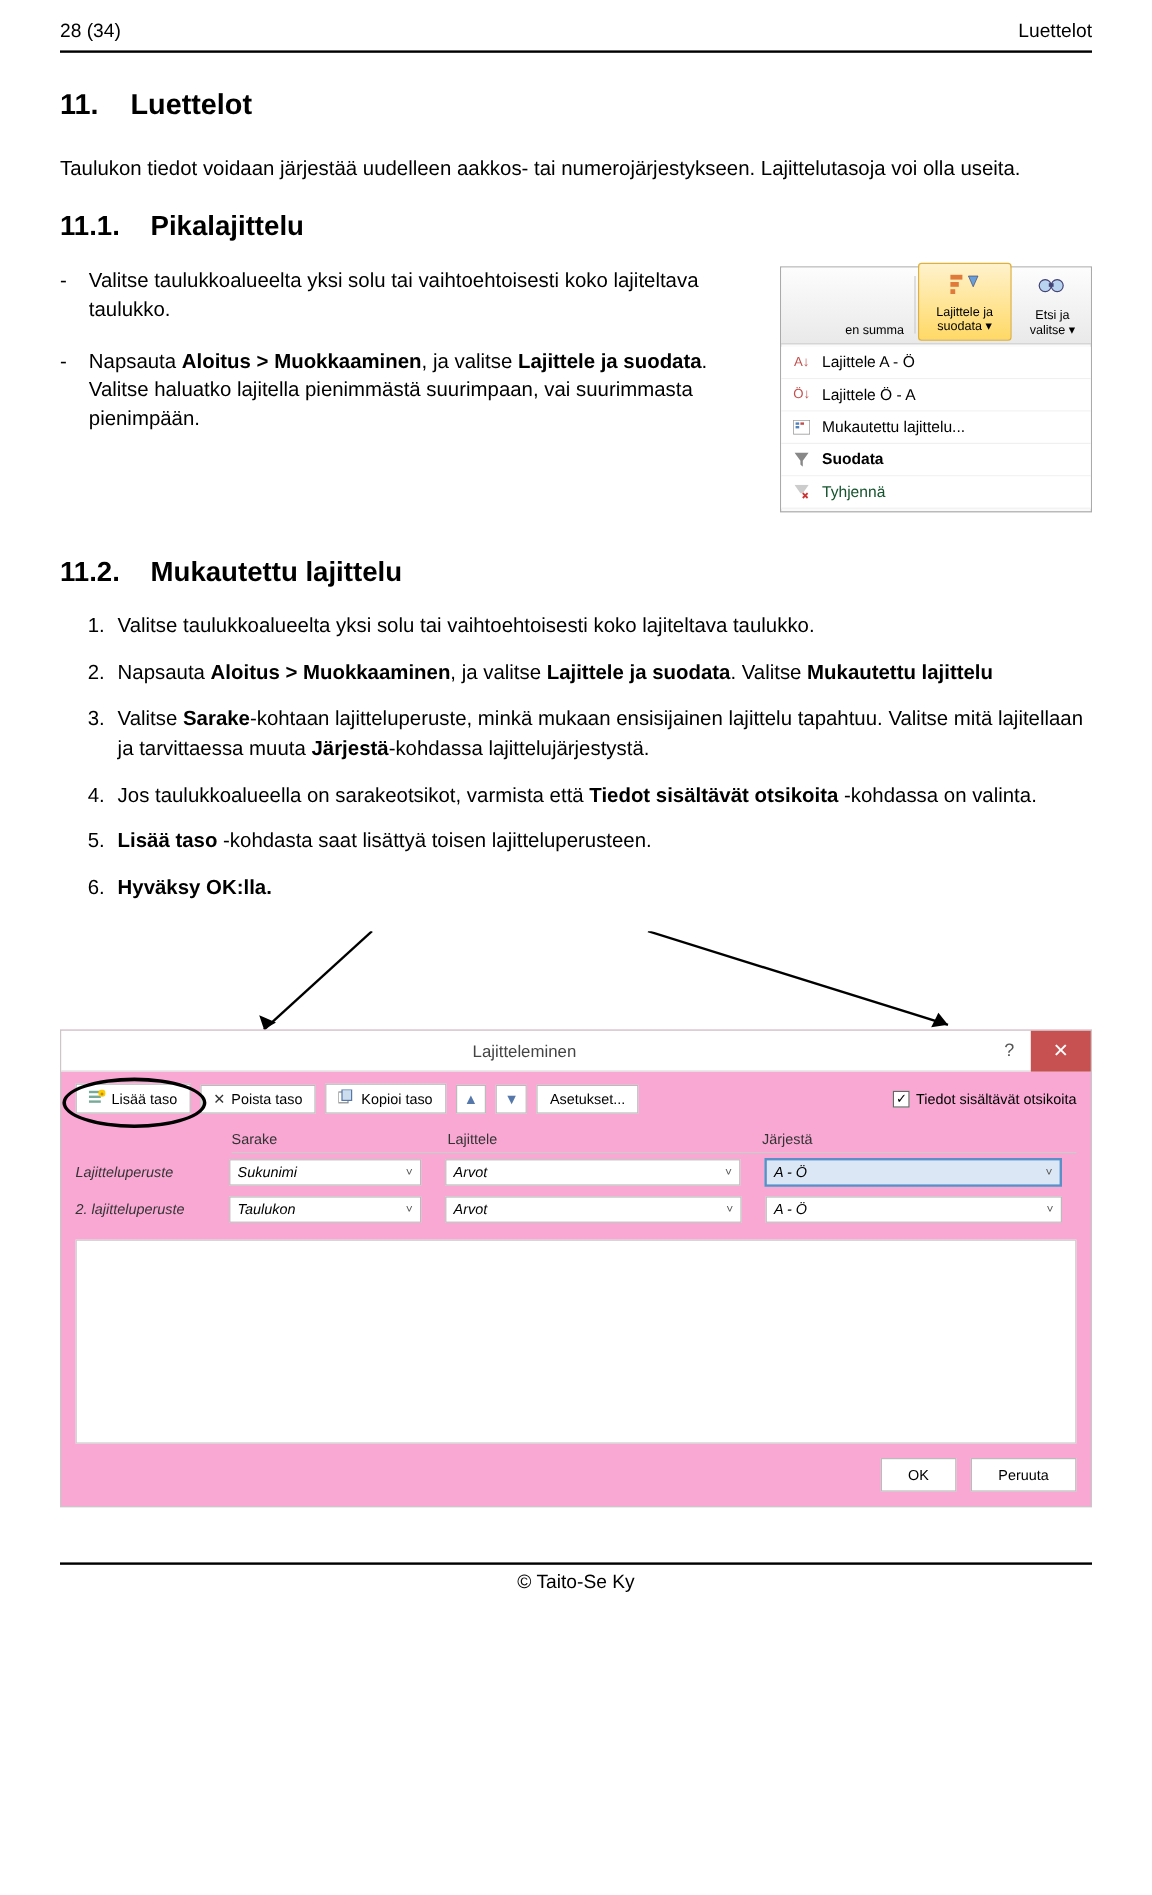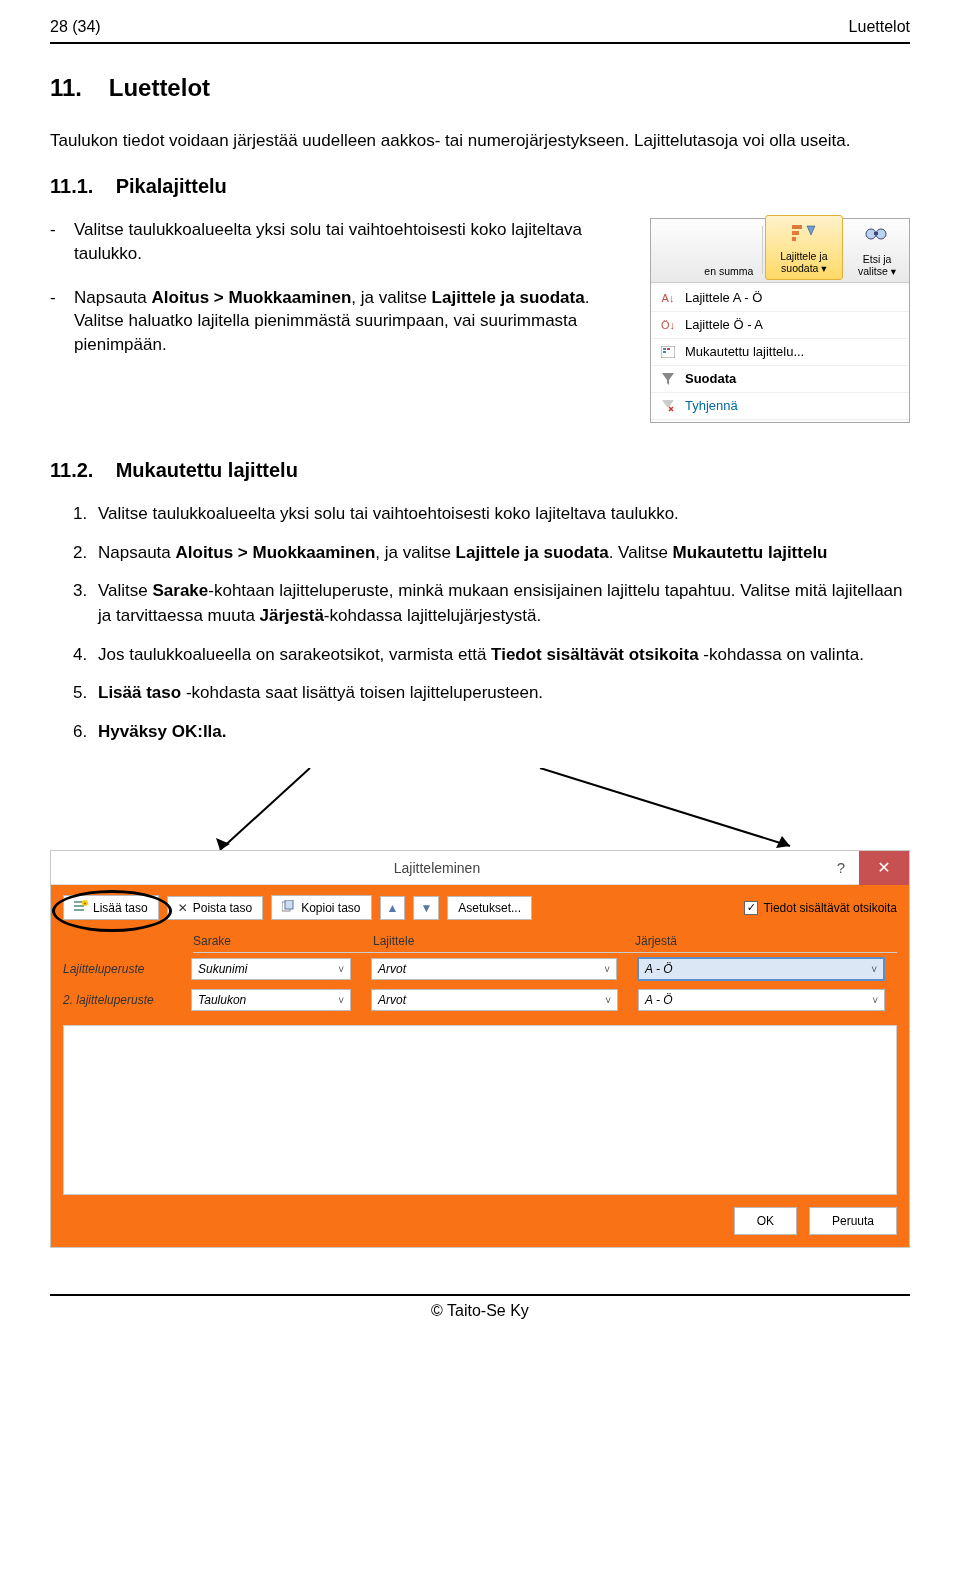--- a/index.html
+++ b/index.html
@@ -9,39 +9,39 @@
     font-size: 17px;
     color: #000;
     background: #fff;
     width: 960px;
     padding: 18px 50px 40px 50px;
   }
   .hdr { display: flex; justify-content: space-between; font-size: 16px; margin-bottom: 6px; }
   .hr-top { height: 2px; background: #000; margin-bottom: 30px; }
   h1 { font-size: 24px; font-weight: bold; margin: 0 0 28px 0; }
   .para { margin: 0 0 22px 0; line-height: 1.35; }
-  h2 { font-size: 20px; font-weight: bold; margin: 0 0 20px 0; }
+  h2 { font-size: 23px; font-weight: bold; margin: 0 0 20px 0; }
   .row1 { display: flex; align-items: flex-start; gap: 18px; margin-bottom: 36px; }
   .row1 .txt { flex: 1; }
   .dashlist { padding-left: 24px; margin: 0; }
   .dashlist li { list-style: none; position: relative; margin-bottom: 20px; line-height: 1.4; }
   .dashlist li::before { content: "-"; position: absolute; left: -24px; }
   .ribbon-box { width: 260px; border: 1px solid #aaa; font-size: 13px; background: #fafafa; }
   .ribbon-top { display: flex; align-items: flex-end; height: 64px; background: linear-gradient(#fdfdfd,#e9e9e9); border-bottom: 1px solid #ccc; }
   .rib-col { display: flex; flex-direction: column; align-items: center; justify-content: flex-end; padding: 4px 6px; font-size: 10.5px; line-height: 1.2; text-align: center; }
   .rib-col .ic { width: 28px; height: 28px; margin-bottom: 2px; display: flex; align-items: center; justify-content: center; }
   .rib-sep { width: 1px; background: #ccc; height: 48px; align-self: center; }
   .menu-list { padding: 2px 0; }
   .menu-item { display: flex; align-items: center; padding: 4px 8px; gap: 8px; background: #fff; border-bottom: 1px solid #f0f0f0; }
   .menu-item .mic { width: 18px; height: 18px; display: flex; align-items: center; justify-content: center; font-size: 11px; }
   .ol { padding-left: 42px; margin: 0 0 24px 0; }
   .ol li { margin-bottom: 14px; line-height: 1.45; padding-left: 6px; }
   .arrow-row { display:flex; gap:200px; padding-left:160px; margin-bottom:-8px; }
   .arrow-svg { display:block; }
-  .dialog { width: 860px; margin: 0 auto; border: 1px solid #c8c8c8; background: #f97316; font-size: 12px; font-family: "Segoe UI", Arial, sans-serif; }
+  .dialog { width: 860px; margin: 0 auto; border: 1px solid #c8c8c8; background: #f9a8d4; font-size: 12px; font-family: "Segoe UI", Arial, sans-serif; }
   .dlg-title { display: flex; align-items: center; height: 34px; background: #fff; border-bottom: 1px solid #ddd; position: relative; }
   .dlg-title .t { flex:1; text-align:center; font-size:14px; color:#444; }
   .dlg-help { width: 36px; text-align:center; color:#555; font-size:15px; }
   .dlg-close { width: 50px; height: 34px; background:#c75050; color:#fff; display:flex; align-items:center; justify-content:center; font-size:16px; }
   .dlg-toolbar { display:flex; align-items:center; gap:8px; padding:10px 12px; }
   .dlg-btn { display:flex; align-items:center; gap:5px; padding:4px 10px; background:#fff; border:1px solid #bbb; font-size:12px; }
   .dlg-btn.sq { padding:4px 6px; }
   .chk { display:flex; align-items:center; gap:5px; margin-left:auto; font-size:12px; }
   .chk .box { width:14px; height:14px; border:1px solid #666; display:flex; align-items:center; justify-content:center; font-size:11px; background:#fff; }
   .dlg-cols { display:flex; padding:0 12px; font-size:12px; color:#333; }
@@ -141,21 +141,21 @@
         <span>Mukautettu lajittelu...</span>
       </div>
       <div class="menu-item">
         <span class="mic">
           <svg width="12" height="12" viewBox="0 0 12 12">
               <path d="M0 0 L12 0 L7 7 L7 12 L5 10 L5 7 Z" fill="#888"></path>
             </svg>
         </span>
         <span style="font-weight:bold;">Suodata</span>
       </div>
-      <div class="menu-item" style="color:#0369a1;">
+      <div class="menu-item" style="color:#14532d;">
         <span class="mic">
           <svg width="12" height="12" viewBox="0 0 12 12">
               <path d="M0 0 L12 0 L7 7 L5 7 Z" fill="#ccc"></path>
               <path d="M7 7 L11 11 M11 7 L7 11" stroke="#c33" stroke-width="1.5"></path>
             </svg>
         </span>
         <span>Tyhjennä</span>
       </div>
     </div>
   </div>

